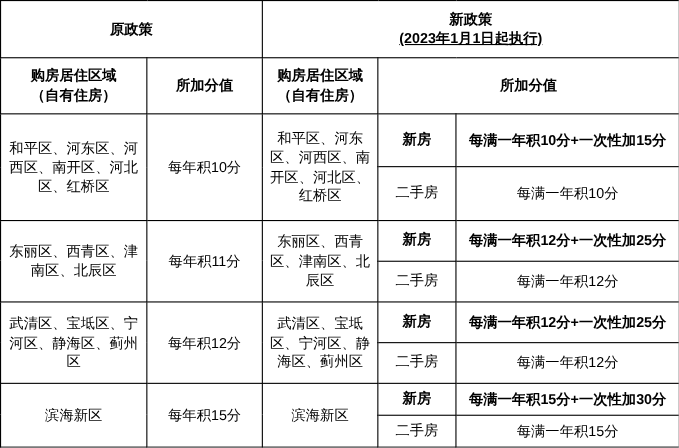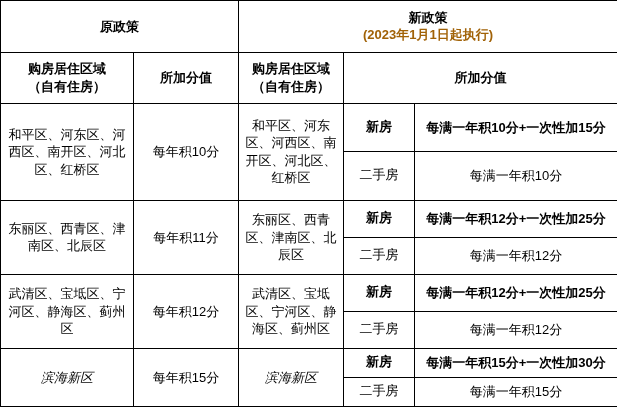--- a/index.html
+++ b/index.html
@@ -36,31 +36,31 @@
   }
   .hdr-top {
     font-weight: bold;
     font-size: 15px;
   }
   .hdr-sub {
     font-weight: bold;
     font-size: 13px;
   }
   .red {
-    color: #a16207;
+    color: #000000;
+    text-decoration: underline;
   }
   .area-cell {
     text-align: left;
     padding-left: 6px;
     padding-right: 6px;
     font-size: 13px;
   }
   .center-area {
     text-align: center;
-    font-style: italic;
   }
   .type-cell {
     font-size: 13px;
     font-family: Liberation Mono, monospace;
   }
   .newhouse {
     color: #e00000;
     font-weight: bold;
   }
   .value-red {

